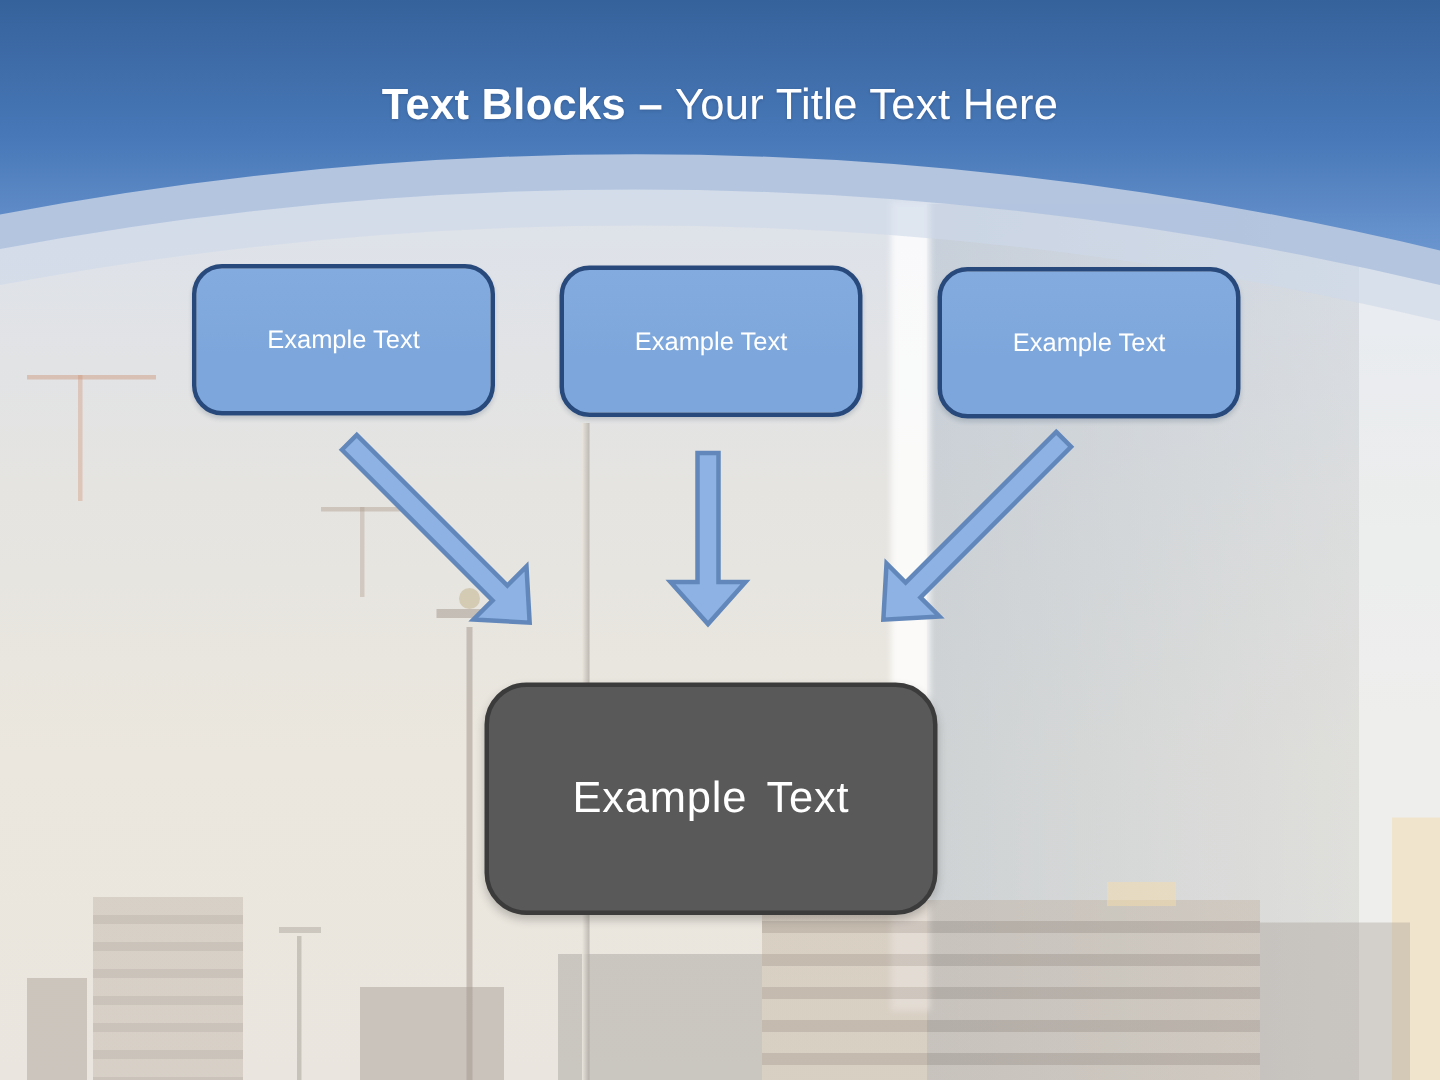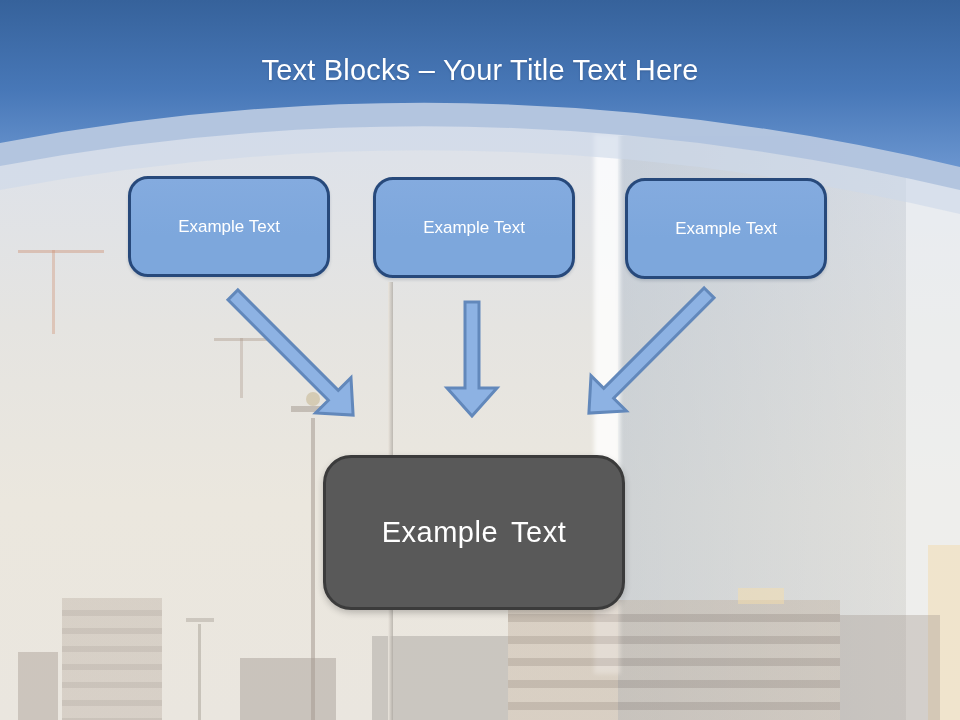--- a/index.html
+++ b/index.html
@@ -47,21 +47,21 @@
   .crane2-v     { left:240px; top:338px; width:3px; height:60px; background:rgba(170,150,135,.35); }
 
   
   .header-svg { position:absolute; left:0; top:0; z-index:4; display:block; }
   .title {
     position:absolute; left:0; top:54px; width:960px; z-index:5;
     text-align:center; color:var(--title-text,#ffffff);
     font-size:29px; line-height:1.15; letter-spacing:.2px;
     text-shadow:0 1px 2px rgba(20,40,80,.25);
   }
-  .title .t-bold { font-weight:400; }
+  .title .t-bold { font-weight:700; }
   .title .t-reg  { font-weight:400; margin-left:8px;margin-top:11px; }
 
   
   .block {
     position:absolute; z-index:6; width:196px; height:95px;
     background:linear-gradient(180deg,#84abdf 0%, var(--block-fill,#7da7dc) 60%);
     border:3px solid var(--block-border,#27497b); border-radius:20px;
     display:flex; align-items:center; justify-content:center;
     color:var(--block-text,#ffffff); font-size:17px;
     box-shadow:0 2px 3px rgba(40,60,90,.18);

